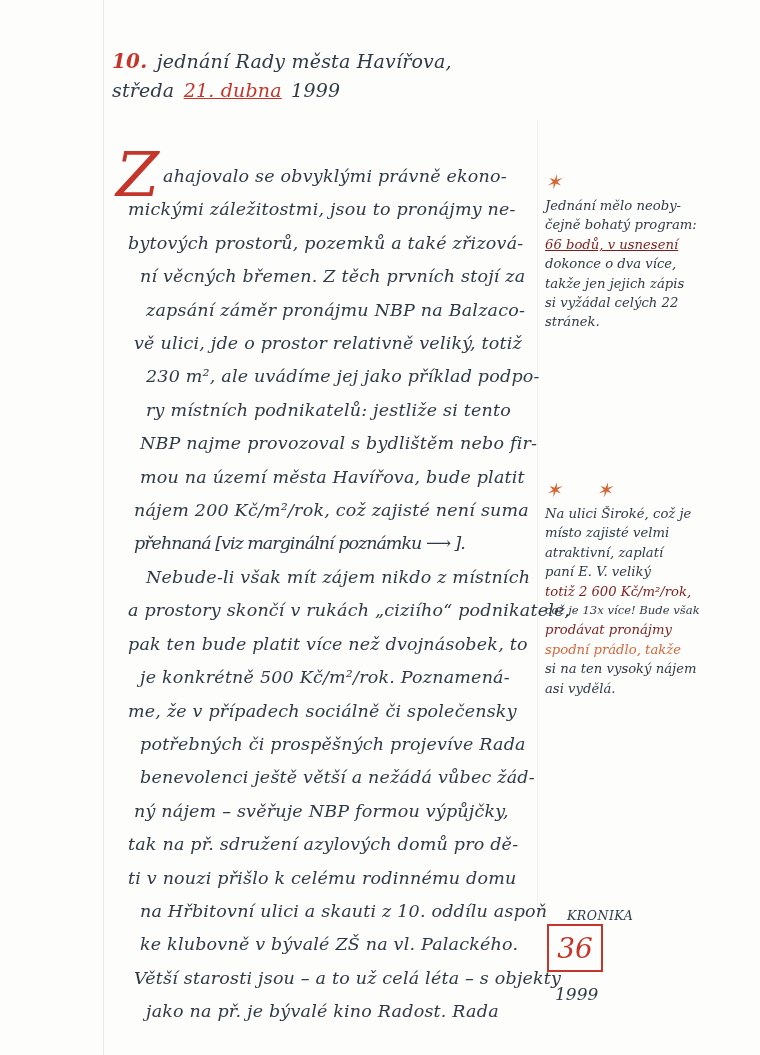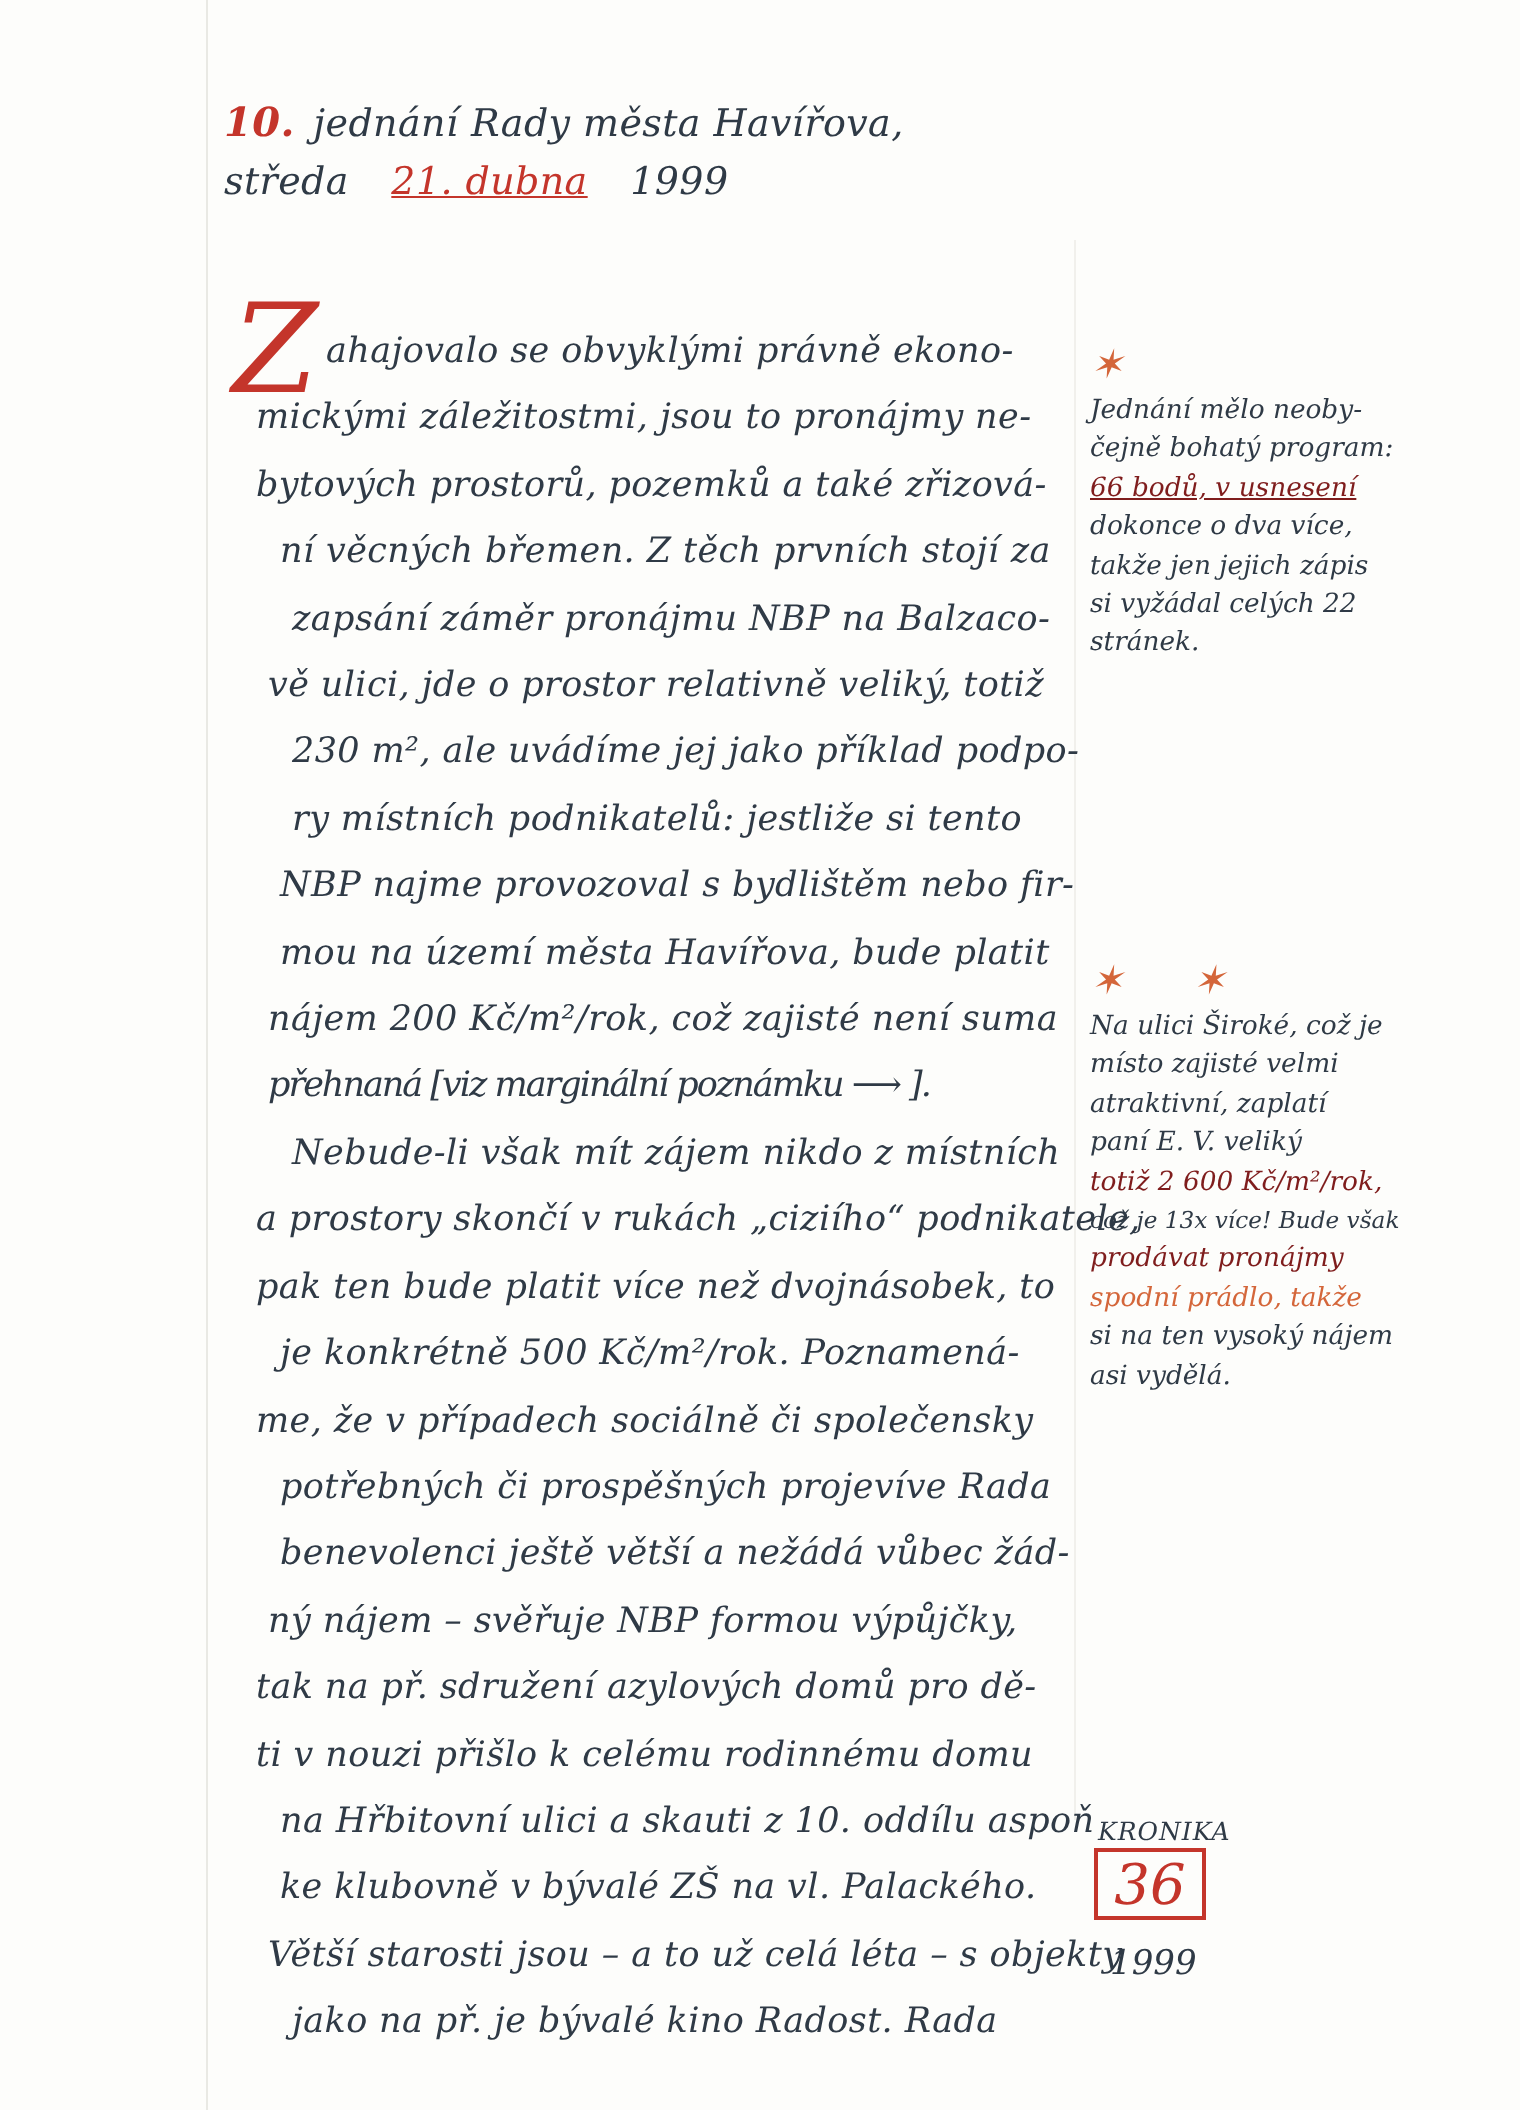--- a/index.html
+++ b/index.html
@@ -66,21 +66,21 @@
     margin-right: 3px;
   }
   .header-line2 {
     font-size: 19px;
     line-height: 28px;
     margin-top: 2px;
     white-space: nowrap;
   }
   .header-line2 .date {
     text-decoration: underline;
-    margin: 0 15px;
+    margin: 0 3px;
   }
 
   
   .dropcap {
     position: absolute;
     left: 116px;
     top: 146px;
     font-family: "DejaVu Serif", serif;
     font-style: italic;
     font-size: 62px;
@@ -140,26 +140,26 @@
     left: 547px;
     top: 908px;
     width: 72px;
   }
   .stamp-label {
     font-family: "DejaVu Serif", serif;
     font-style: italic;
     font-size: 12.5px;
     color: #2f3a46;
     letter-spacing: 0.5px;
-    margin-left: 2px;
+    margin-left: 20px;
     margin-bottom: 1px;
   }
   .stamp-box {
     width: 56px;
-    height: 36px;
+    height: 48px;
     border: 2.5px solid #c4352b;
     box-sizing: border-box;
     display: flex;
     align-items: center;
     justify-content: center;
   }
   .stamp-num {
     font-family: "DejaVu Serif", serif;
     font-style: italic;
     font-size: 28px;

